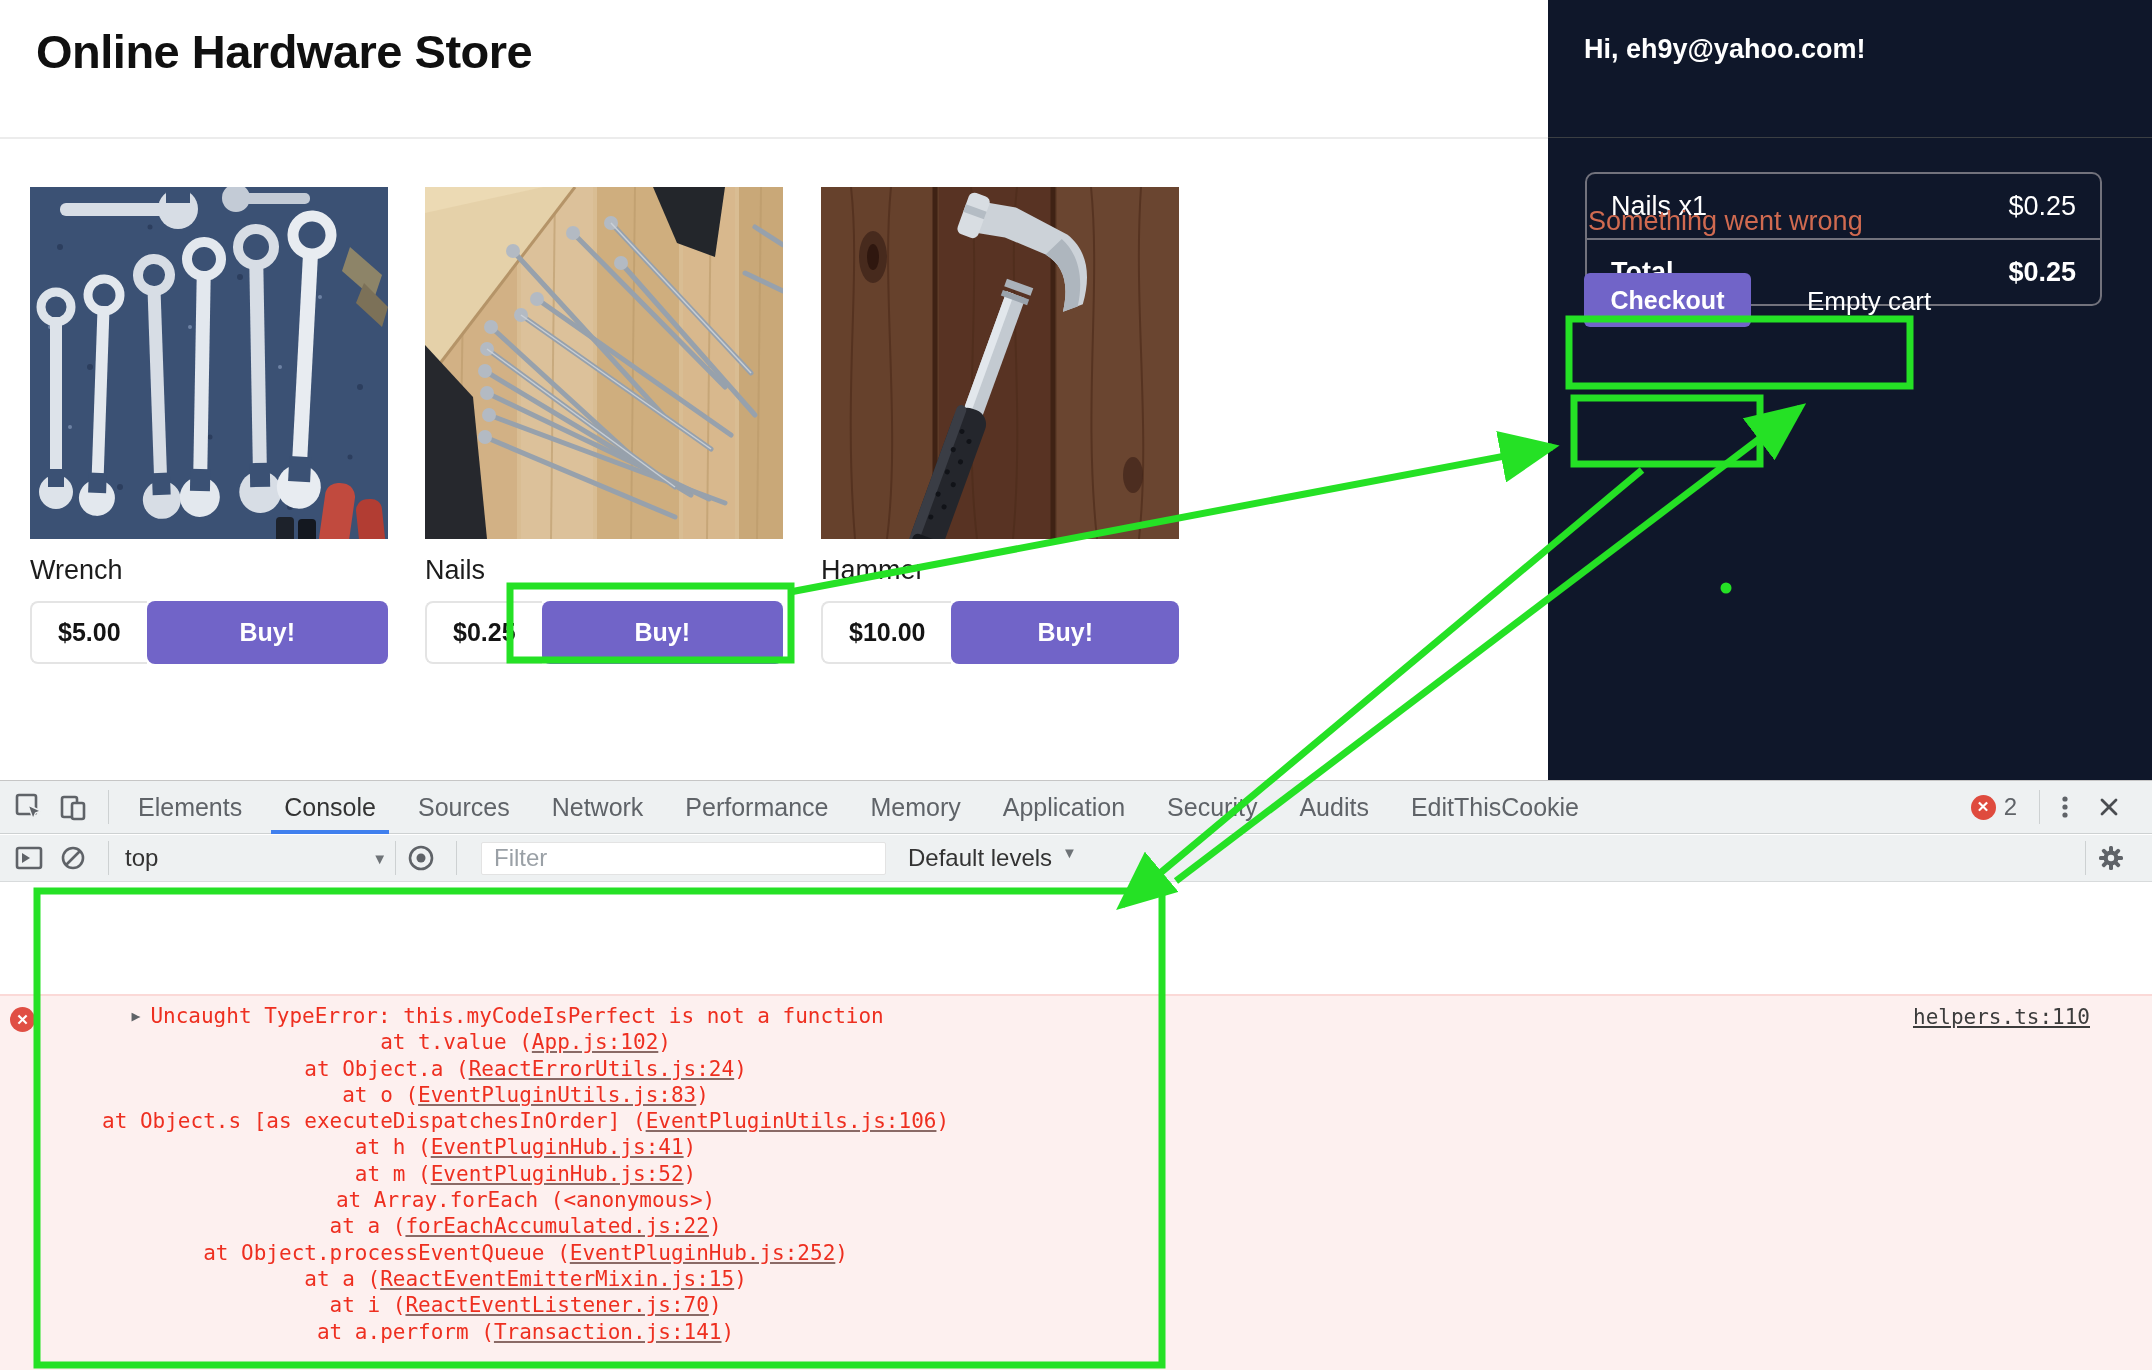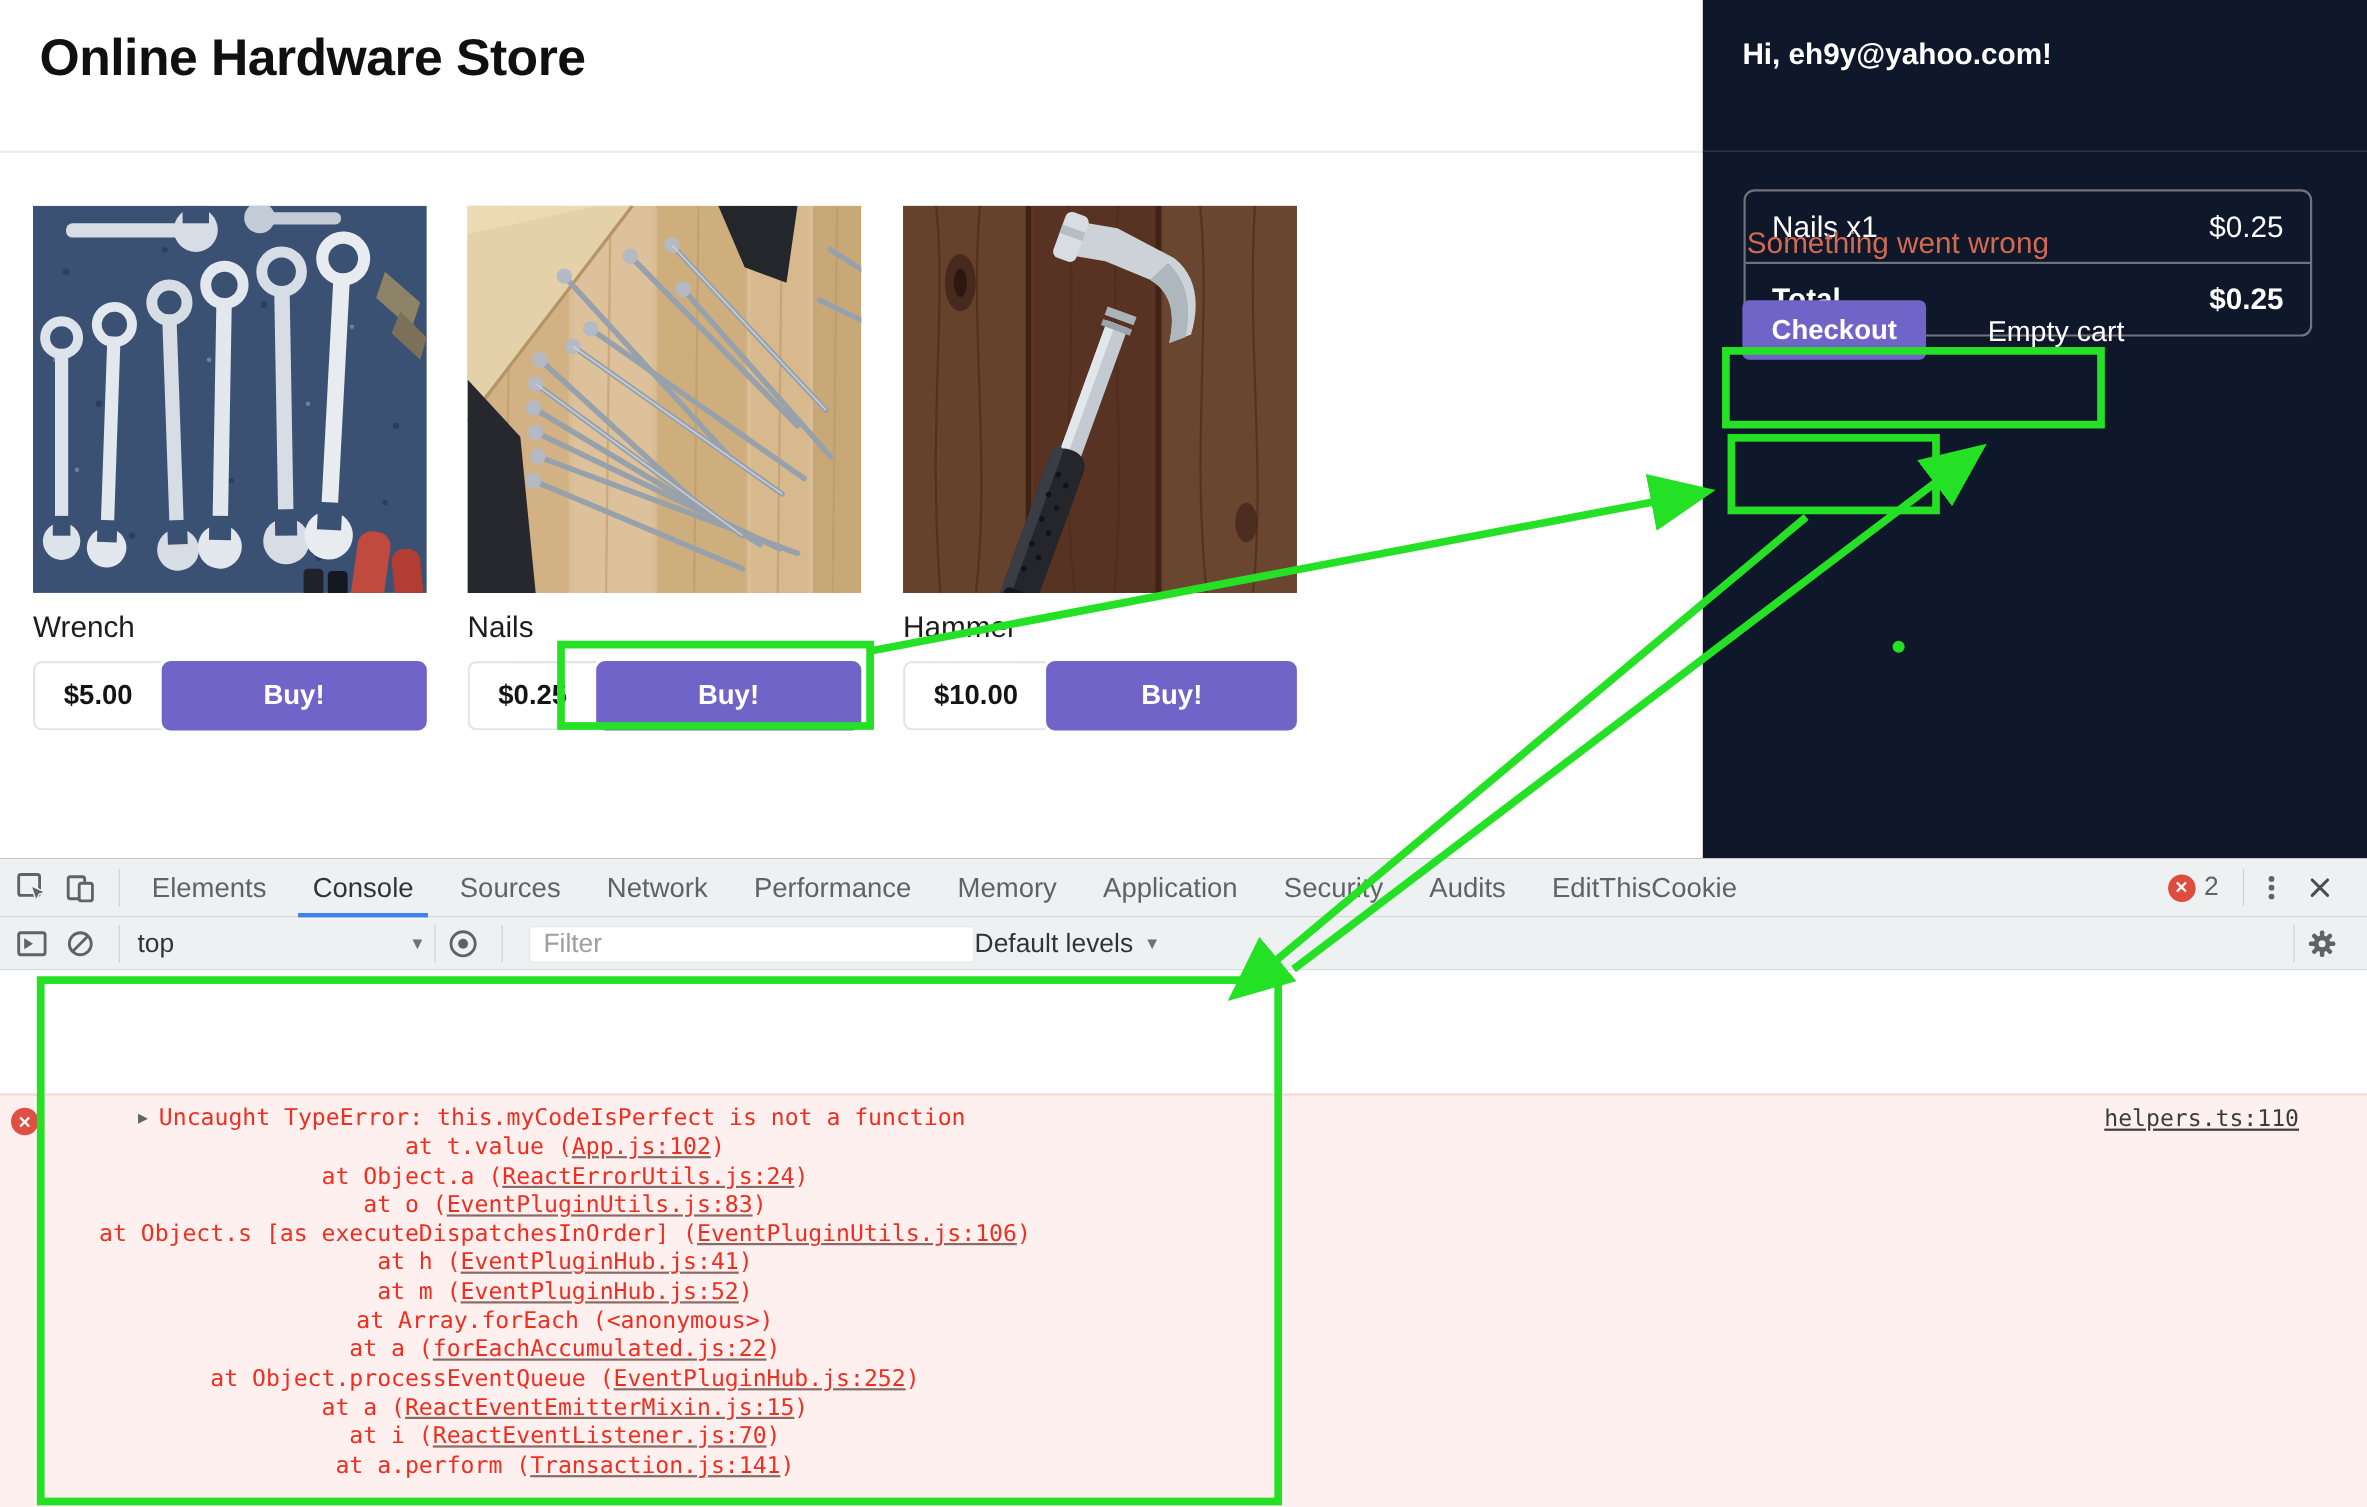--- a/index.html
+++ b/index.html
@@ -63,31 +63,31 @@
   .err-count{font-size:24px;color:#5f6368;margin:0 14px 0 8px;}
   .dt-toolbar{position:absolute;left:0;top:54px;width:2152px;height:47px;background:#eef1f2;border-bottom:1px solid #d8dbdc;
     display:flex;align-items:center;box-sizing:border-box;padding:0 14px 0 12px;}
   .ctx-dd{display:flex;align-items:center;justify-content:space-between;width:262px;font-size:24px;color:#333;cursor:pointer;padding-left:8px;}
   .dd-arrow{font-size:15px;color:#6e7377;margin-left:10px;}
   .filter-input{
     width:405px;height:33px;margin-left:16px;border:1px solid #e3e3e3;background:#fff;border-radius:2px;
     font-size:24px;color:#333;padding:0 12px;font-family:"Liberation Sans",sans-serif;box-sizing:border-box;
   }
   .filter-input::placeholder{color:#9aa0a6;}
-  .levels-dd{display:flex;align-items:center;font-size:24px;color:#333;cursor:pointer;}
+  .levels-dd{display:flex;font-size:24px;color:#333;margin-left:22px;cursor:pointer;}
   .tb-spacer{flex:1;}
 
   
   .console-body{position:absolute;left:0;top:102px;width:2152px;height:488px;background:#fff;}
   .errblock{position:absolute;left:0;top:111px;width:2152px;height:479px;background:#fdf0ef;border-top:2px solid #fbd9d7;box-sizing:border-box;}
   .gut-icon{position:absolute;left:10px;top:11px;width:25px;height:25px;border-radius:50%;background:#e04f44;color:#fff;
     display:flex;align-items:center;justify-content:center;font-size:15px;font-weight:bold;}
   .err-lines{position:absolute;left:66px;top:7px;font-family:"DejaVu Sans Mono",monospace;font-size:21px;line-height:26.3px;color:#ee2f20;text-align:center;}
   .disc{color:#5f6368;font-size:15px;margin-right:10px;vertical-align:2px;}
-  .frames{margin-left:24px;}
+  .frames{margin-left:36px;}
   .err-lines a{color:#ee2f20;text-decoration:underline;text-decoration-color:#8a6a66;cursor:pointer;}
   .src-link{position:absolute;right:62px;top:9px;font-family:"DejaVu Sans Mono",monospace;font-size:21px;color:#3c3c3c;
     text-decoration:underline;cursor:pointer;}
 
   
   .annotations{position:absolute;left:0;top:0;width:2152px;height:1370px;pointer-events:none;z-index:60;}
 </style>
 </head>
 <body>
 

